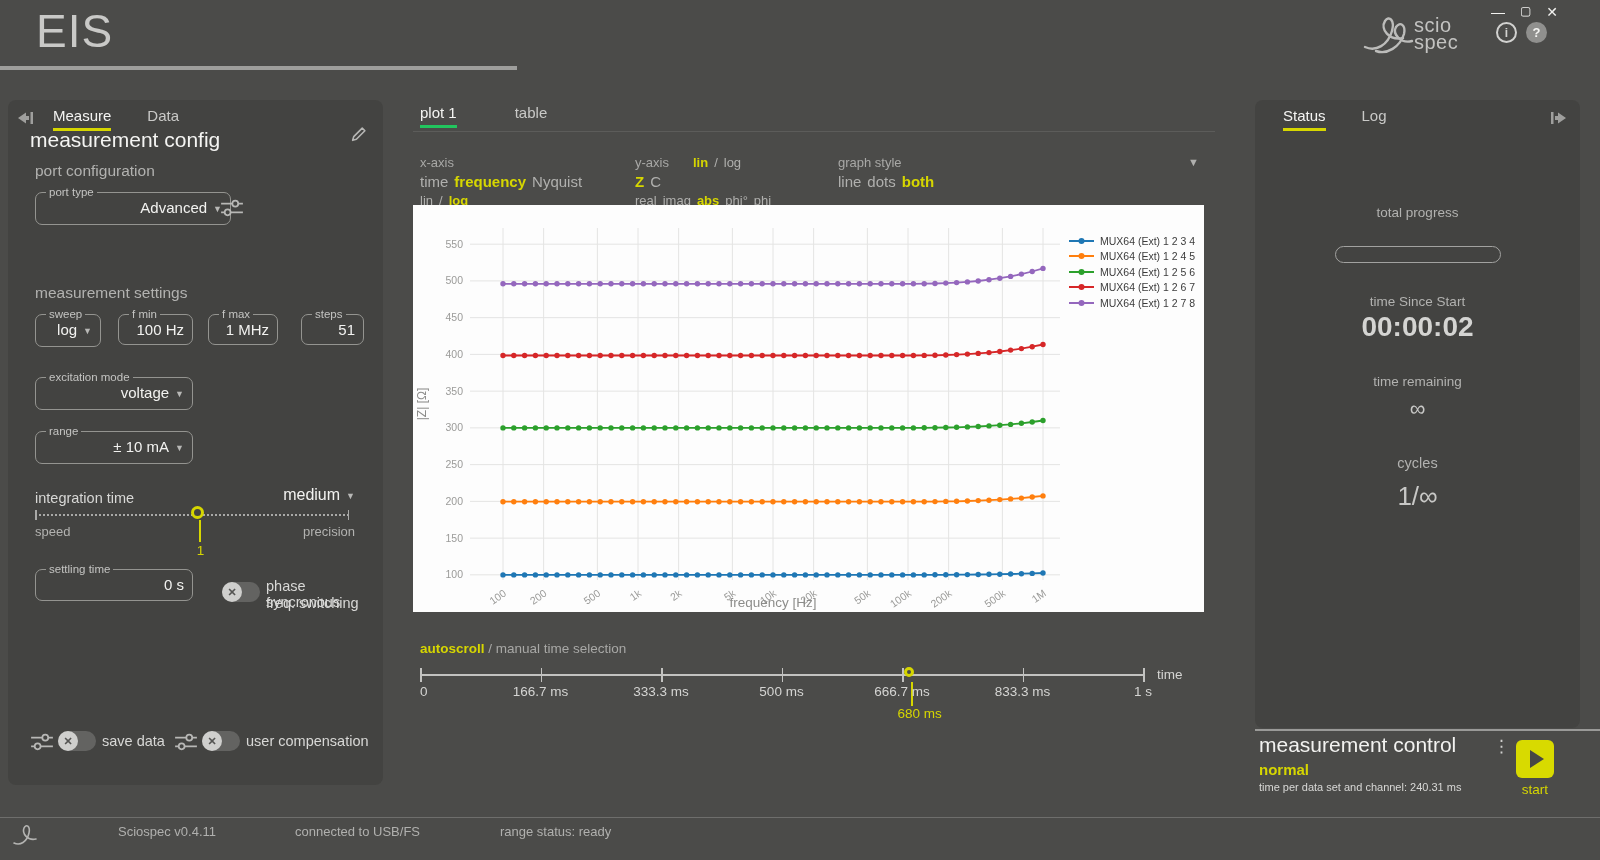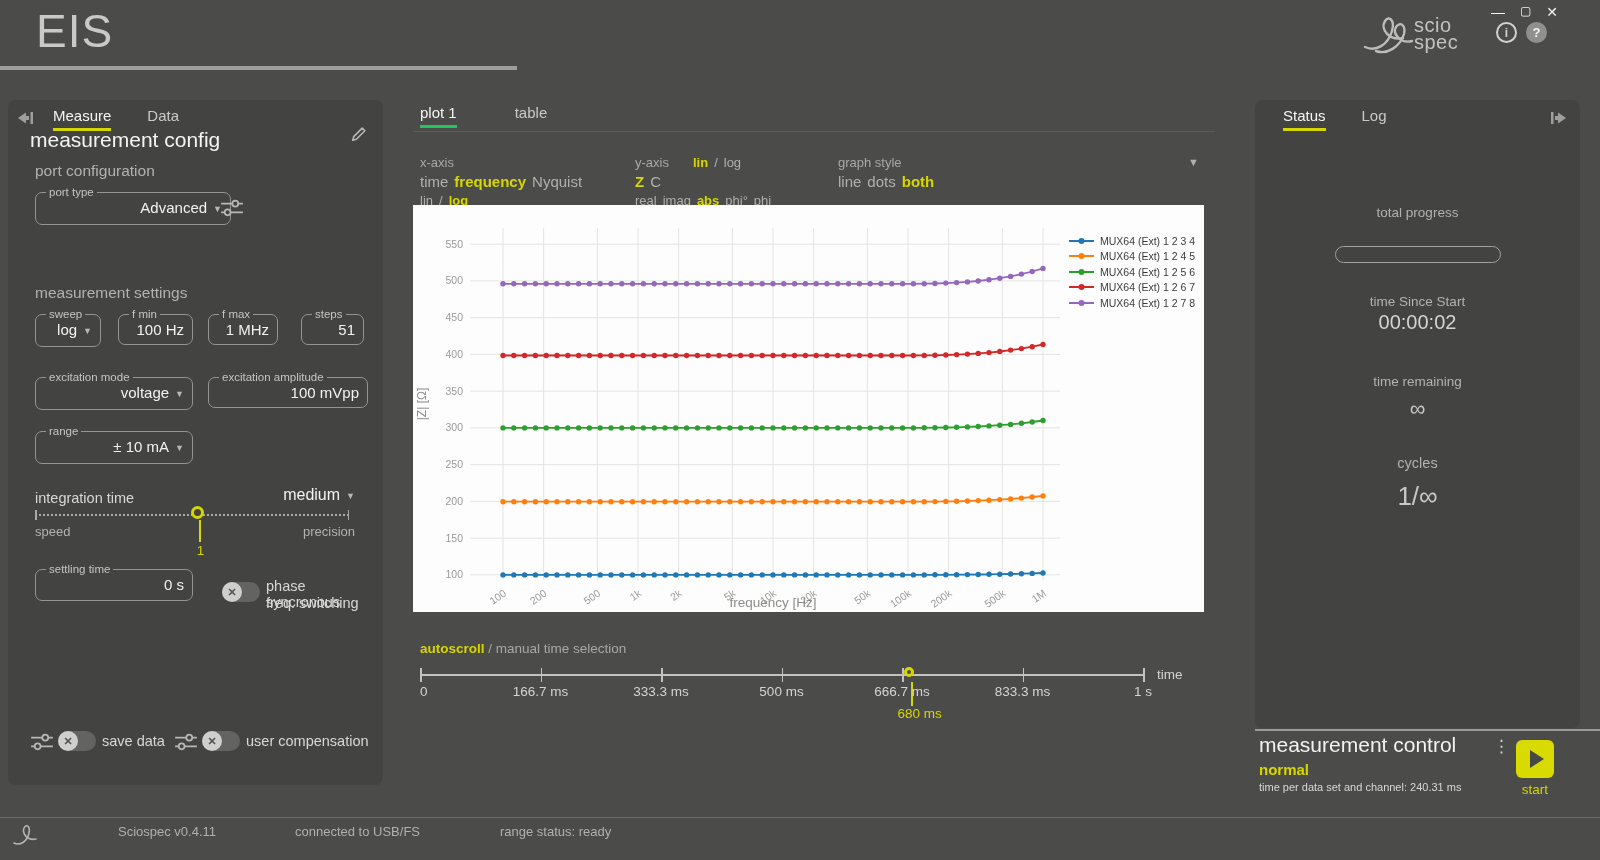--- a/index.html
+++ b/index.html
@@ -80,21 +80,21 @@
   #tl-axis-label { position:absolute; left:737px; top:5px; font-size:13.5px; color:#d4d4d2; }
   #tl-handle { position:absolute; top:5px; width:10px; height:10px; border-radius:50%; border:3px solid #d6d600; background:transparent; }
   #tl-stem { position:absolute; top:20px; width:2px; height:24px; background:#d6d600; }
   #tl-value { position:absolute; top:44px; width:80px; text-align:center; font-size:13.5px; color:#d6d600; }
 
   
   .rp-center { position:absolute; width:100%; text-align:center; }
   .rp-label { font-size:13.5px; color:#b2b2b0; }
   #progress-bar { position:absolute; left:50%; transform:translateX(-50%); top:146px; width:166px; height:17px;
                   border:1.5px solid #a2a2a0; border-radius:9px; }
-  #time-since { font-size:20px; color:#d4d4d2; font-weight:400; }
+  #time-since { font-size:28px; color:#d4d4d2; font-weight:700; }
   #time-remaining { font-size:22px; color:#c8c8c6; }
   #cycles-value { font-size:26px; color:#c8c8c6; font-weight:300; }
 
   
   #mc-divider { left:1255px; top:729px; width:345px; height:2px; background:#9a9a98; }
   #mc-title { left:1259px; top:733px; font-size:21px; color:#f2f2f0; }
   #mc-kebab { left:1493px; top:736px; font-size:17px; color:#d0d0ce; letter-spacing:0; }
   #mc-mode { left:1259px; top:761px; font-size:15px; color:#d6d600; font-weight:bold; }
   #mc-info { left:1259px; top:781px; font-size:11px; color:#d8d8d6; }
   #start-button { left:1516px; top:740px; width:38px; height:38px; background:#d8da00; border-radius:6px;
@@ -179,24 +179,20 @@
     <div class="fval">1 MHz</div>
   </fieldset>
   <fieldset class="box" style="left:293px; top:208px; width:63px;">
     <legend>steps</legend>
     <div class="fval">51</div>
   </fieldset>
 
   <fieldset class="box" style="left:27px; top:271px; width:158px;">
     <legend>excitation mode</legend>
     <div class="fval"><span>voltage</span><span class="arrow">▼</span></div>
-  </fieldset>
-  <fieldset class="box" style="left:200px; top:271px; width:160px;">
-    <legend>excitation amplitude</legend>
-    <div class="fval">100 mVpp</div>
   </fieldset>
 
   <fieldset class="box" style="left:27px; top:325px; width:158px;">
     <legend>range</legend>
     <div class="fval"><span>± 10 mA</span><span class="arrow">▼</span></div>
   </fieldset>
 
   <div class="abs" style="left:27px; top:390px; font-size:14.5px; color:#d8d8d6;">integration time</div>
   <div class="abs" style="right:28px; top:386px; font-size:16px; color:#f2f2f0;">
     <span>medium</span><span class="arrow">▼</span>

